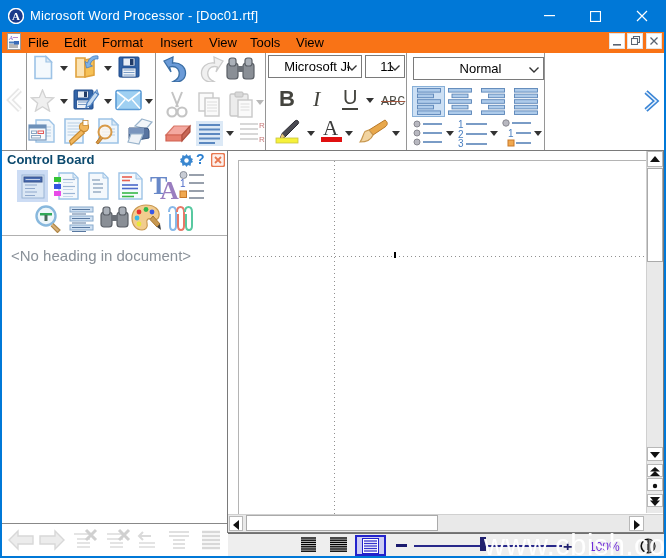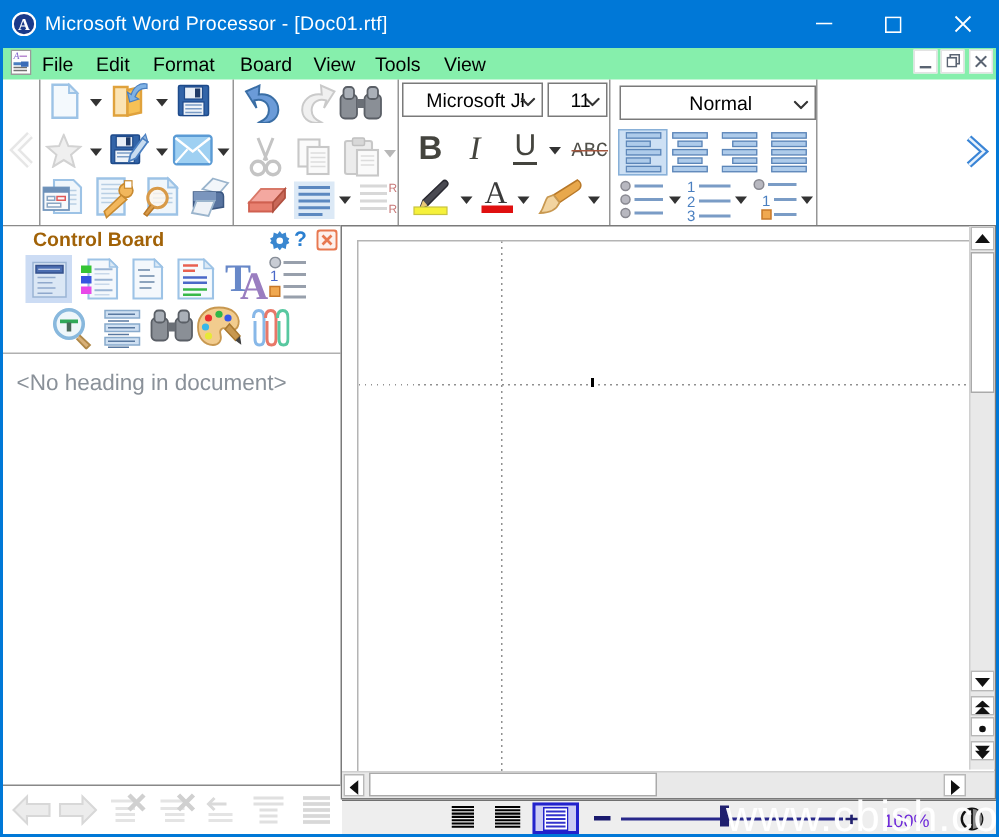--- a/index.html
+++ b/index.html
@@ -3,32 +3,32 @@
 <meta charset="utf-8">
 <style>
 * { margin:0; padding:0; box-sizing:border-box; }
 html,body { width:666px; height:558px; overflow:hidden; }
 body { font-family:"Liberation Sans", sans-serif; position:relative; background:#fff; }
 .abs { position:absolute; }
 
 #titlebar { left:0; top:0; width:666px; height:32px; background:#0078d7; }
 #title-text { left:30px; top:8px; color:#fff; font-size:13px; letter-spacing:0.2px; }
 
-#menubar { left:0; top:32px; width:666px; height:30px; background:#86efac; border-bottom:1px solid #d4d4d4; }
+#menubar { left:0; top:32px; width:666px; height:30px; background:#f97316; border-bottom:1px solid #d4d4d4; }
 .menu-item { position:absolute; top:3px; font-size:13px; color:#000; }
 .mdibtn { position:absolute; top:1px; width:16px; height:16px; background:#fff; border:1px solid #e3e3e3; color:#5a6472; font-size:10px; text-align:center; line-height:14px; }
 
 #toolbar { left:2px; top:53px; width:662px; height:98px; background:#fff; border-bottom:1px solid #8a8a8a; }
 .vsep { position:absolute; top:0; width:1px; height:97px; background:#969696; }
 .combo { position:absolute; border:1px solid #7a7a7a; background:#fff; font-size:13px; color:#000; padding-left:4px;text-align:center; }
 .combo svg.carr { position:absolute; right:4px; top:9px; }
 .dd { position:absolute; width:0; height:0; border-left:4px solid transparent; border-right:4px solid transparent; border-top:5px solid #333; }
 
 #cboard { left:2px; top:151px; width:228px; height:372px; background:#fff; border-right:1px solid #989898; }
-#cb-title { position:absolute; left:20px; top:1px; font-size:13px; font-weight:bold; color:#a16207; }
+#cb-title { position:absolute; left:5px; top:1px; font-size:13px; font-weight:bold; color:#0c4a6e; }
 #cb-sep { position:absolute; left:0; top:84px; width:228px; height:1px; background:#b0b0b0; }
 #cb-nohead { position:absolute; left:9px; top:96px; font-size:15px; color:#8a9199; }
 
 #docwin { left:227px; top:150px; width:437px; height:383px; border:1px solid #7a7a7a; background:#fff; }
 #page { position:absolute; left:10px; top:9px; width:410px; height:372px; border:1px solid #b4b4b4; border-right:none; border-bottom:none; background:#fff; }
 .doth { position:absolute; height:1px; background-image:repeating-linear-gradient(to right,#909090 0 1px,transparent 1px 4px); }
 .dotv { position:absolute; width:1px; background-image:repeating-linear-gradient(to bottom,#909090 0 1px,transparent 1px 4px); }
 
 .sbtn { position:absolute; background:#fff; border:1px solid #b8b8b8; }
 .sbtn svg { display:block; margin:auto; }
@@ -66,21 +66,21 @@
       <text x="2" y="6.5" font-size="6.5" fill="#7a5acc" font-family="Liberation Serif" font-style="italic">A</text>
       <line x1="6" y1="4.5" x2="11" y2="4.5" stroke="#b88ad0"></line>
       <rect x="2" y="8.5" width="7" height="2" fill="#4a7fc0"></rect>
       <line x1="2" y1="12" x2="11" y2="12" stroke="#707070"></line>
       <line x1="2" y1="14" x2="11" y2="14" stroke="#707070"></line>
       <rect x="7" y="8" width="5" height="3.5" fill="#3a6cb8"></rect>
     </svg>
   <div class="menu-item" style="left:28px">File</div>
   <div class="menu-item" style="left:64px">Edit</div>
   <div class="menu-item" style="left:102px">Format</div>
-  <div class="menu-item" style="left:160px">Board</div>
+  <div class="menu-item" style="left:160px">Insert</div>
   <div class="menu-item" style="left:209px">View</div>
   <div class="menu-item" style="left:250px">Tools</div>
   <div class="menu-item" style="left:296px">View</div>
   <div class="mdibtn" style="left:609px"><svg width="8" height="8" style="margin-top:5px" viewBox="0 0 8 8">
         <rect x="0" y="5" width="8" height="1.6" fill="#5a6472"></rect>
       </svg></div>
   <div class="mdibtn" style="left:627px"><svg width="9" height="9" style="margin-top:2px" viewBox="0 0 9 9">
         <path d="M2.5 2.5 L2.5 0.5 L8.5 0.5 L8.5 6.5 L6.5 6.5" fill="none" stroke="#5a6472" stroke-width="1.1"></path>
         <rect x="0.5" y="2.5" width="6" height="6" fill="#fff" stroke="#5a6472" stroke-width="1.1"></rect>
       </svg></div>

